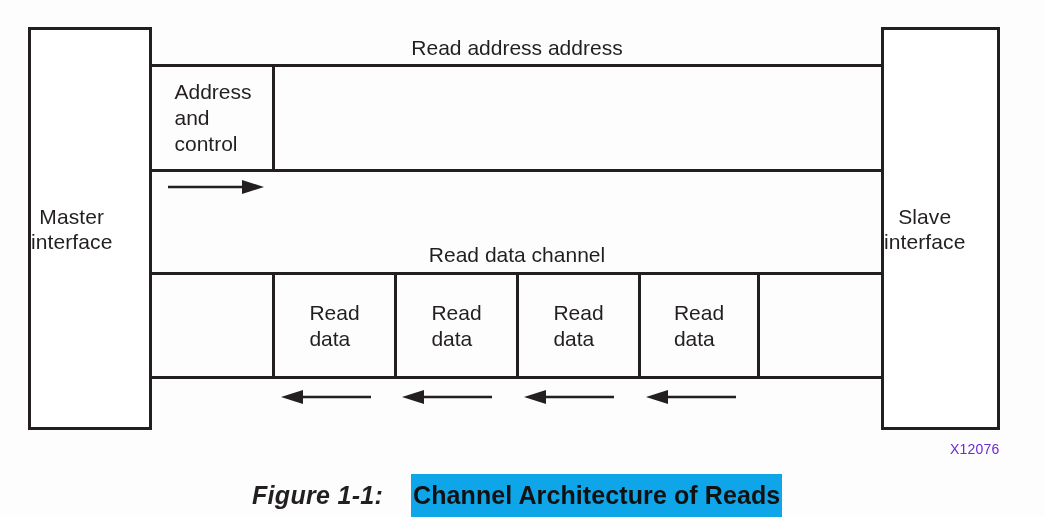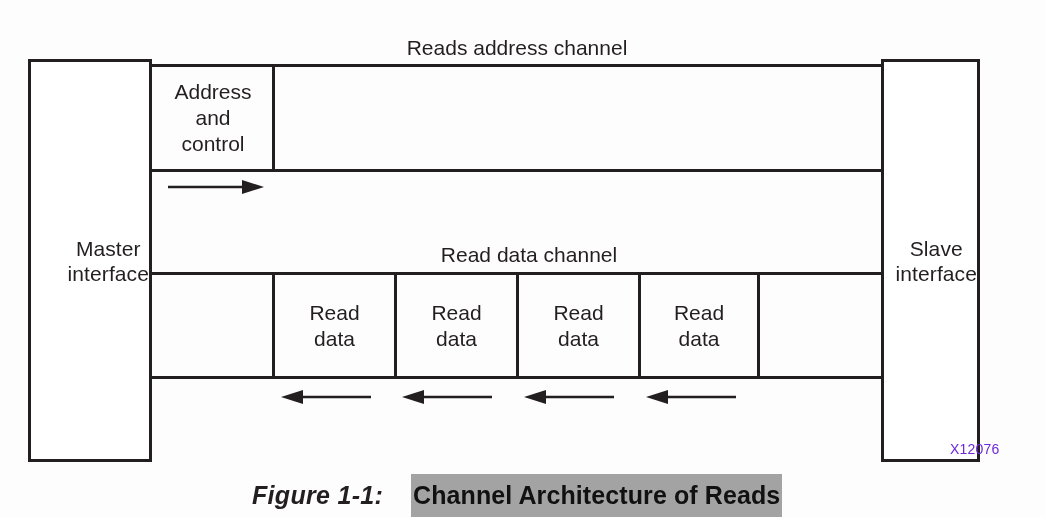--- a/index.html
+++ b/index.html
@@ -39,22 +39,21 @@
   .vline {
     position: absolute;
     background: #231f20;
     width: 3px;
   }
 
   
   .iface {
     display: flex;
     align-items: center;
-    justify-content: flex-end;
-    margin-top: 32px;
+    justify-content: flex-start;
   }
   .iface .iface-label {
     text-align: center;
     font-size: 21px;
     line-height: 25px;
     letter-spacing: 0.1px;
     white-space: pre-line;
     color: #231f20;
   }
 
@@ -67,21 +66,21 @@
     text-align: center;
     white-space: nowrap;
   }
 
   
   .cell-label {
     position: absolute;
     display: flex;
     align-items: center;
     justify-content: center;
-    text-align: center;
+    text-align: left;
     font-size: 21px;
     line-height: 26px;
     white-space: pre-line;
     color: #231f20;
   }
 
   
   .arrow {
     position: absolute;
     height: 14px;
@@ -126,21 +125,21 @@
     position: absolute;
     left: 411px;
     top: 0;
     height: 43px;
     display: flex;
     align-items: center;
     font-weight: bold;
     font-size: 25px;
     letter-spacing: 0.1px;
     color: #111111;
-    background: #a3a3a3;
+    background: #0ea5e9;
     padding: 2px 2px 3px 2px;
     white-space: nowrap;
     box-sizing: border-box;
   }
 
   
   #watermark {
     position: absolute;
     left: 865px;
     top: 477px;
@@ -154,46 +153,46 @@
 </head>
 <body>
 
 <div id="figure-root">
 
   <div class="box iface" style="left:28px; top:27px; width:124px; height:403px;">
     <div class="iface-label">Master
 interface</div>
   </div>
 
-  <div class="box iface" style="left:881px; top:27px; width:99px; height:403px;">
+  <div class="box iface" style="left:881px; top:27px; width:119px; height:403px;">
     <div class="iface-label">Slave
 interface</div>
   </div>
 
-  <div class="channel-title" style="left:152px; top:36px; width:730px;">Reads address channel</div>
+  <div class="channel-title" style="left:152px; top:36px; width:730px;">Read address address</div>
 
   <div class="hline" style="left:150px; top:64px; width:733px;"></div>
 
   <div class="hline" style="left:150px; top:169px; width:733px;"></div>
 
   <div class="vline" style="left:272px; top:64px; height:108px;"></div>
   <div class="cell-label" style="left:152px; top:64px; width:122px; height:108px;">
     <span>Address
 and
 control</span>
   </div>
 
   <div class="arrow" style="left:168px; top:180px; width:96px;">
     <svg width="96" height="14" viewBox="0 0 96 14">
       <line x1="0" y1="7" x2="80" y2="7" stroke="#231f20" stroke-width="2.4"></line>
       <polygon points="96,7 74,14 74,0" fill="#231f20"></polygon>
     </svg>
   </div>
 
-  <div class="channel-title" style="left:164px; top:243px; width:730px;">Read data channel</div>
+  <div class="channel-title" style="left:152px; top:243px; width:730px;">Read data channel</div>
 
   <div class="hline" style="left:150px; top:272px; width:733px;"></div>
   <div class="hline" style="left:150px; top:376px; width:733px;"></div>
 
   <div class="vline" style="left:272px; top:272px; height:107px;"></div>
   <div class="vline" style="left:394px; top:272px; height:107px;"></div>
   <div class="vline" style="left:516px; top:272px; height:107px;"></div>
   <div class="vline" style="left:638px; top:272px; height:107px;"></div>
   <div class="vline" style="left:757px; top:272px; height:107px;"></div>
 

